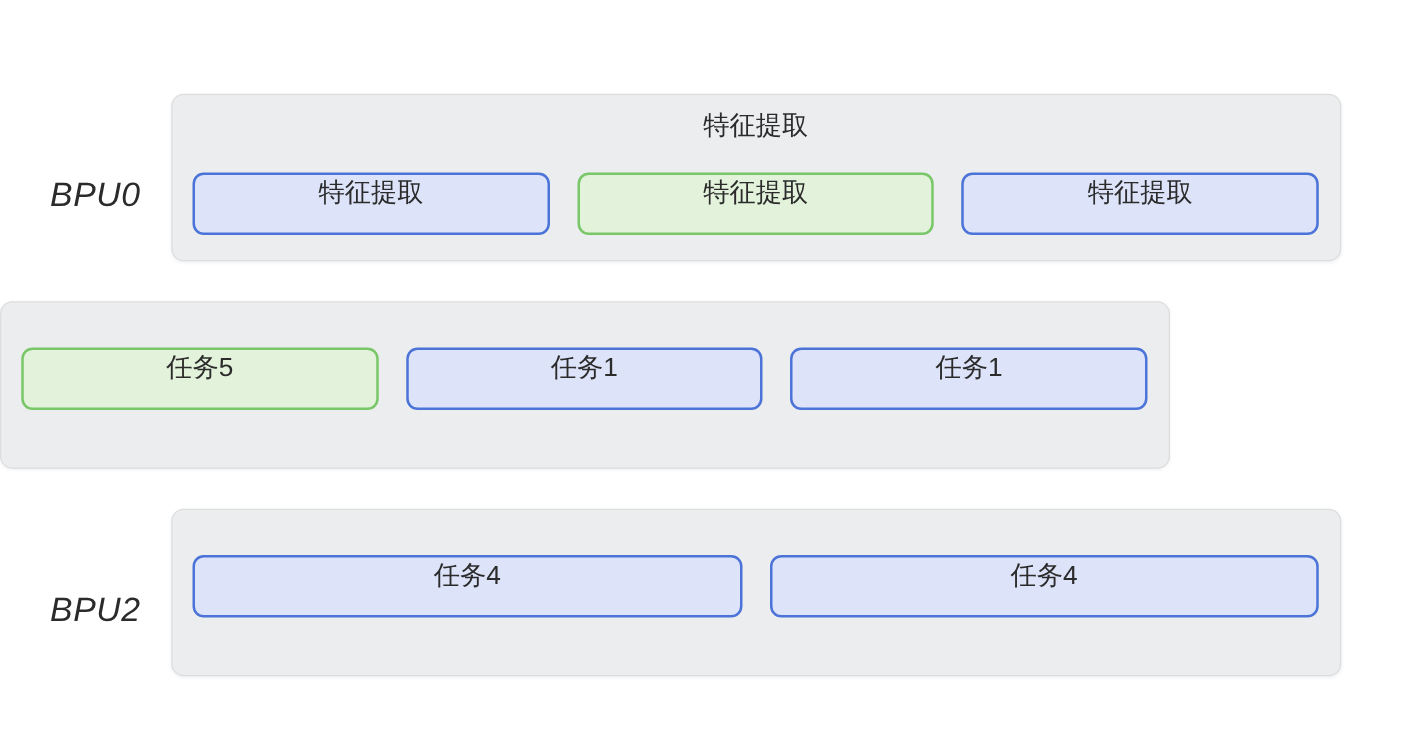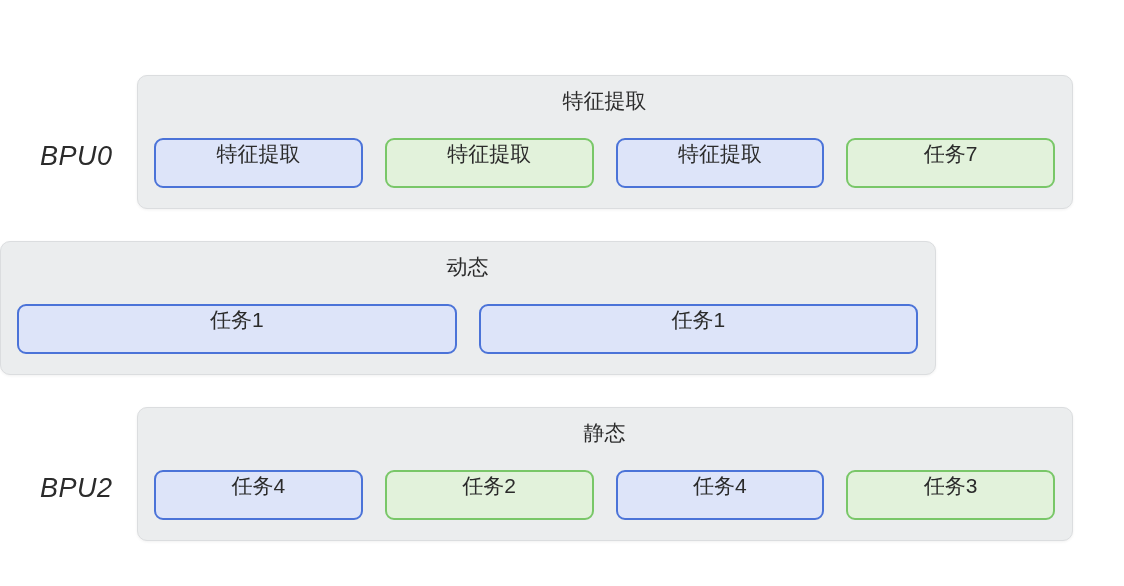--- a/index.html
+++ b/index.html
@@ -87,60 +87,52 @@
   </div>
 
   <div class="box green">
     <span>特征提取</span>
   </div>
 
   <div class="box blue">
     <span>特征提取</span>
   </div>
 
-  <div class="box green">
-    <span>任务7</span>
-  </div>
 </div>
     </div>
   </div>
 
   <div class="row">
     <div class="panel">
-      <div class="panel-title">动态</div>
       <div class="box-row">
+  <div class="box green">
+    <span>任务5</span>
+  </div>
 
   <div class="box blue">
     <span>任务1</span>
   </div>
 
 
   <div class="box blue">
     <span>任务1</span>
   </div>
 </div>
     </div>
   </div>
 
   <div class="row">
     <div class="bpu-label">BPU2</div>
     <div class="panel">
-      <div class="panel-title">静态</div>
       <div class="box-row">
   <div class="box blue">
     <span>任务4</span>
   </div>
 
-  <div class="box green">
-    <span>任务2</span>
-  </div>
 
   <div class="box blue">
     <span>任务4</span>
   </div>
 
-  <div class="box green">
-    <span>任务3</span>
-  </div>
 </div>
     </div>
   </div>
 </div>
 
 </body></html>

